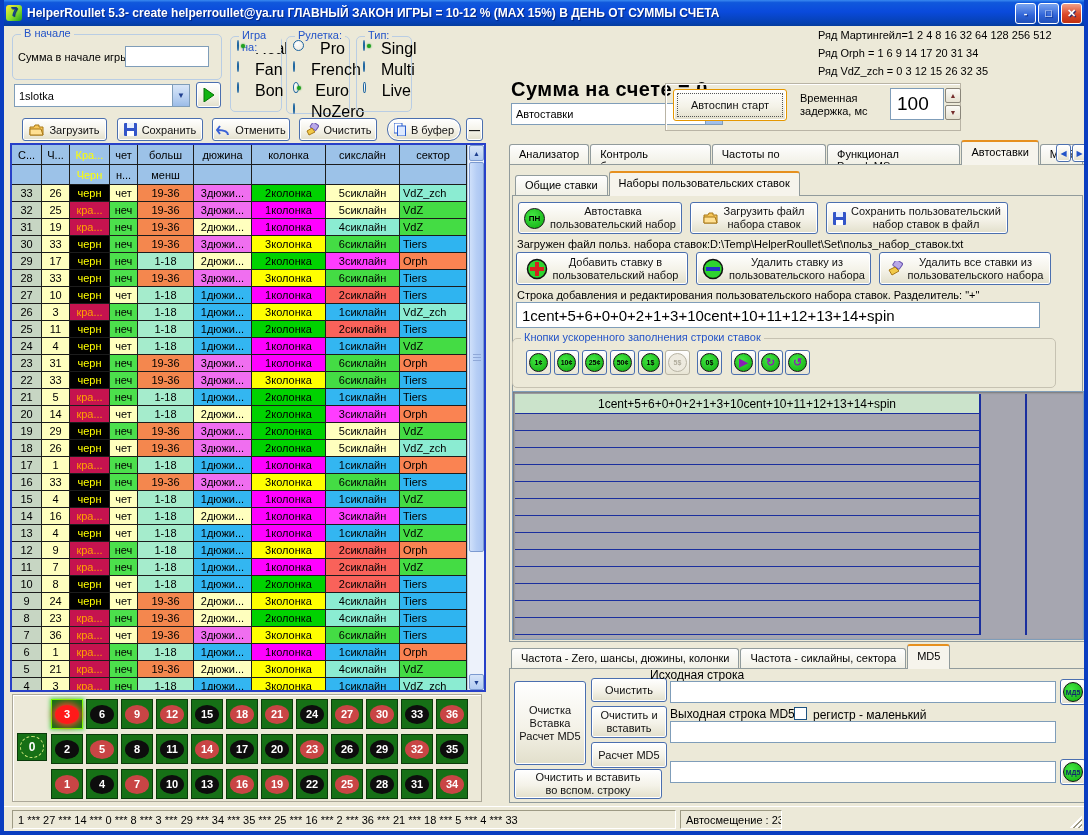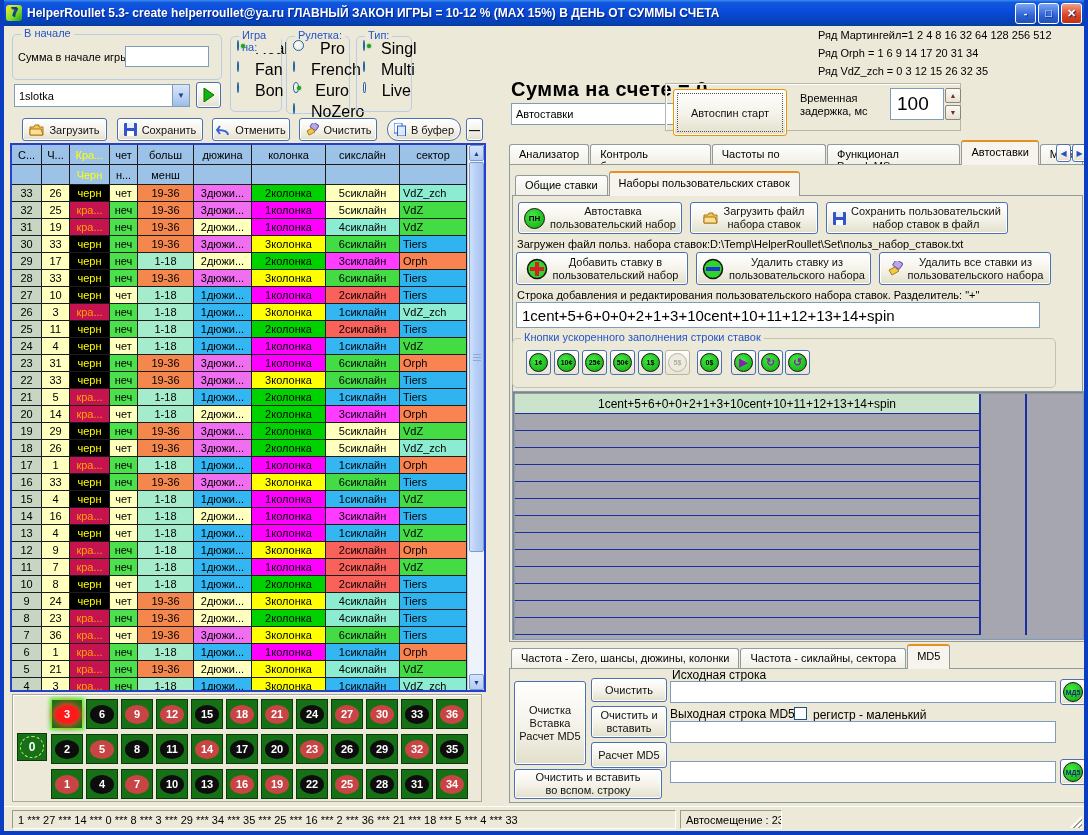--- a/index.html
+++ b/index.html
@@ -719,21 +719,21 @@
 
   <div class="series" style="left:814px;top:26px;"><span>Ряд Мартингейл=1 2 4 8 16 32 64 128 256 512</span><br><span>Ряд Orph = 1 6 9 14 17 20 31 34</span><br><span>Ряд VdZ_zch = 0 3 12 15 26 32 35</span></div>
 
   <div class="bigsum" style="left:507px;top:78px;">Сумма на счете = 0</div>
   <div class="combo" style="left:507px;top:103px;width:212px;height:22px;">
     <div class="cval">Автоставки</div>
     <div class="cbtn">▼</div>
   </div>
 
   <div class="etched" style="left:661px;top:83px;width:296px;height:48px;"></div>
-  <div class="xpbtn focusbtn" style="left:669px;top:89px;width:114px;height:47px;">Автоспин старт</div>
+  <div class="xpbtn focusbtn" style="left:669px;top:89px;width:114px;height:32px;">Автоспин старт</div>
   <div class="lbl ml" style="left:796px;top:92px;">Временная
 задержка, мс</div>
   <div class="spinval" style="left:886px;top:88px;width:54px;height:32px;">100</div>
   <div class="spinbtn" style="left:941px;top:88px;">▲</div>
   <div class="spinbtn" style="left:941px;top:105px;">▼</div>
 
   <div class="tabrow" style="left:505px;top:141px;height:24px;" id="mainTabs">
       <div class="tab">Анализатор</div>
       <div class="tab">Контроль банкролла</div>
       <div class="tab">Частоты по числам</div>
@@ -871,21 +871,21 @@
   <div class="xpbtn ml" style="left:510px;top:681px;width:72px;height:84px;">Очистка
 Вставка
 Расчет MD5</div>
   <div class="xpbtn" style="left:587px;top:678px;width:76px;height:24px;">Очистить</div>
   <div class="xpbtn ml" style="left:587px;top:706px;width:76px;height:32px;">Очистить и
 вставить</div>
   <div class="xpbtn" style="left:587px;top:742px;width:76px;height:26px;">Расчет MD5</div>
   <div class="xpbtn ml" style="left:510px;top:769px;width:148px;height:30px;">Очистить и  вставить
 во вспом. строку</div>
 
-  <div class="lbl" style="left:668px;top:668px;font-size:12px;">Исходная строка</div>
+  <div class="lbl" style="left:646px;top:668px;font-size:12px;">Исходная строка</div>
   <input class="sunken" style="position: absolute; left: 666px; top: 681px; width: 386px; height: 22px;" value="">
   <div class="xpbtn" style="left:1056px;top:679px;width:26px;height:26px;">
       <div class="mdface">МД5</div>
     </div>
 
   <div class="lbl" style="left:666px;top:707px;font-size:12px;">Выходная строка MD5</div>
   <div class="cbox" style="left:790px;top:707px;"></div>
   <div class="lbl" style="left:809px;top:708px;font-size:12px;">регистр  - маленький</div>
   <input class="sunken" style="position: absolute; left: 666px; top: 721px; width: 386px; height: 22px;" value="">
 

